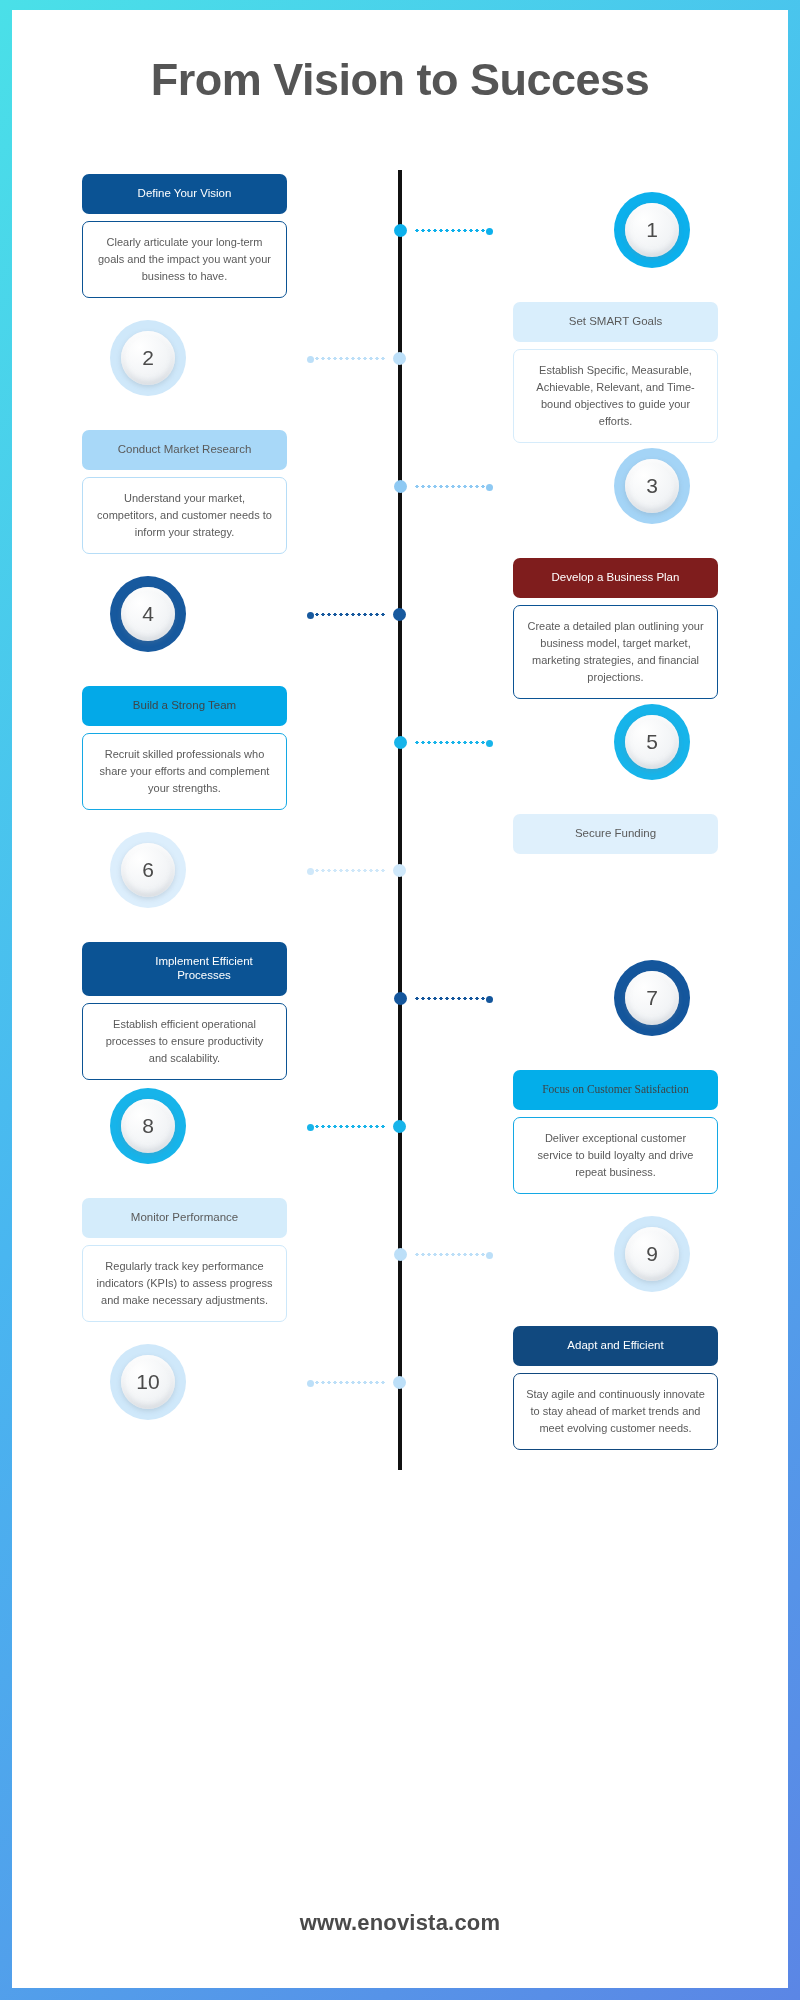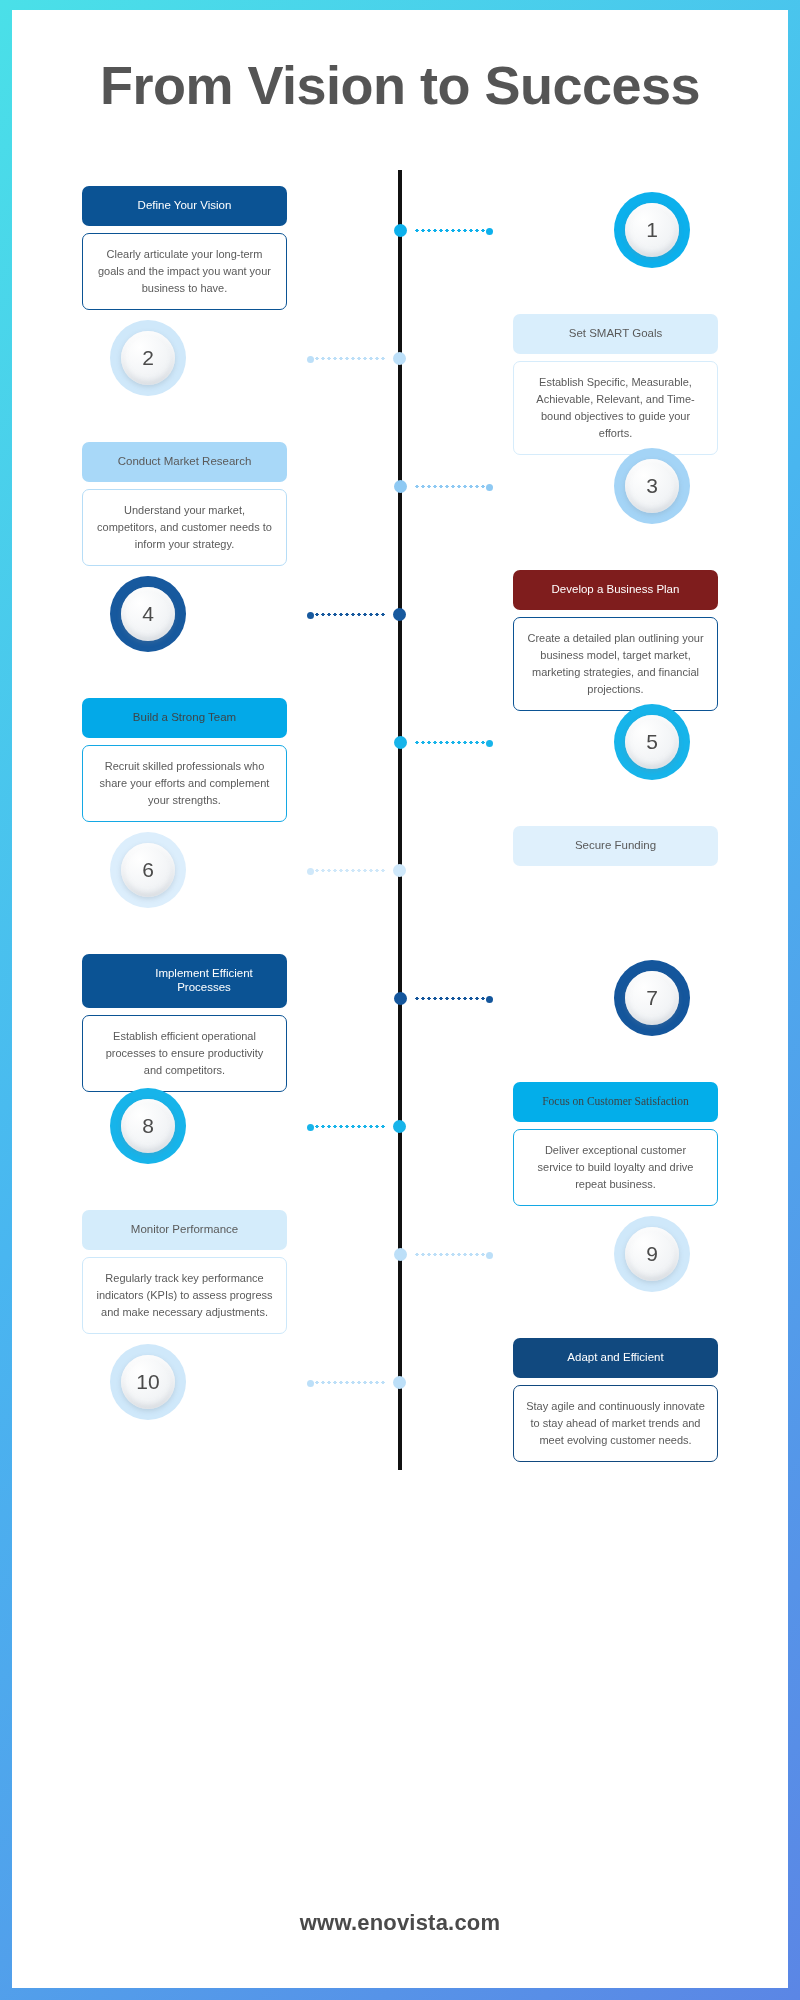--- a/index.html
+++ b/index.html
@@ -20,21 +20,21 @@
     width: 100%; height: 100%;
     background: #ffffff;
     overflow: hidden;
   }
 
   
   #title {
     position: absolute;
     left: 0; right: 0; top: 44px;
     text-align: center;
-    font-size: 54px;
+    font-size: 45px;
     font-weight: bold;
     letter-spacing: -0.5px;
     color: #555555;
     font-family: "Liberation Sans", sans-serif;
   }
 
   
   #spine {
     position: absolute;
     left: 50%;
@@ -55,21 +55,21 @@
   .step {
     position: relative;
     width: 100%;
     height: 128px;
   }
 
   
   .textblock {
     position: absolute;
     width: 205px;
-    top: 16px;
+    top: 4px;
   }
   .step.left .textblock  { left: 70px; }
   .step.right .textblock { right: 70px; }
 
   .pill {
     width: 100%;
     border-radius: 7px;
     text-align: center;
     font-size: 11.5px;
     padding: 13px 8px;
@@ -265,21 +265,21 @@
           </div>
           <div class="conn">
             <div class="spinedot" style="background: rgb(207, 232, 250);"></div>
             <div class="dots" style="background-image: radial-gradient(circle, rgb(207, 232, 250) 45%, rgba(0, 0, 0, 0) 46%); background-size: 6px 3px; background-repeat: repeat-x;"></div>
             <div class="enddot" style="background: rgb(207, 232, 250);"></div>
           </div>
         </div>
         <div class="step left">
           <div class="textblock">
             <div class="pill" style="background: rgb(11, 83, 148); color: rgb(255, 255, 255); padding-left: 47px;">Implement Efficient Processes</div>
-            <div class="desc" style="border: 1px solid rgb(11, 83, 148);">Establish efficient operational processes to ensure productivity and competitors.</div>
+            <div class="desc" style="border: 1px solid rgb(11, 83, 148);">Establish efficient operational processes to ensure productivity and scalability.</div>
           </div>
           <div class="badge">
             <div class="ring" style="background: rgb(20, 86, 156);"></div>
             <div class="inner">7</div>
           </div>
           <div class="conn">
             <div class="spinedot" style="background: rgb(20, 86, 156);"></div>
             <div class="dots" style="background-image: radial-gradient(circle, rgb(20, 86, 156) 45%, rgba(0, 0, 0, 0) 46%); background-size: 6px 3px; background-repeat: repeat-x;"></div>
             <div class="enddot" style="background: rgb(20, 86, 156);"></div>
           </div>

